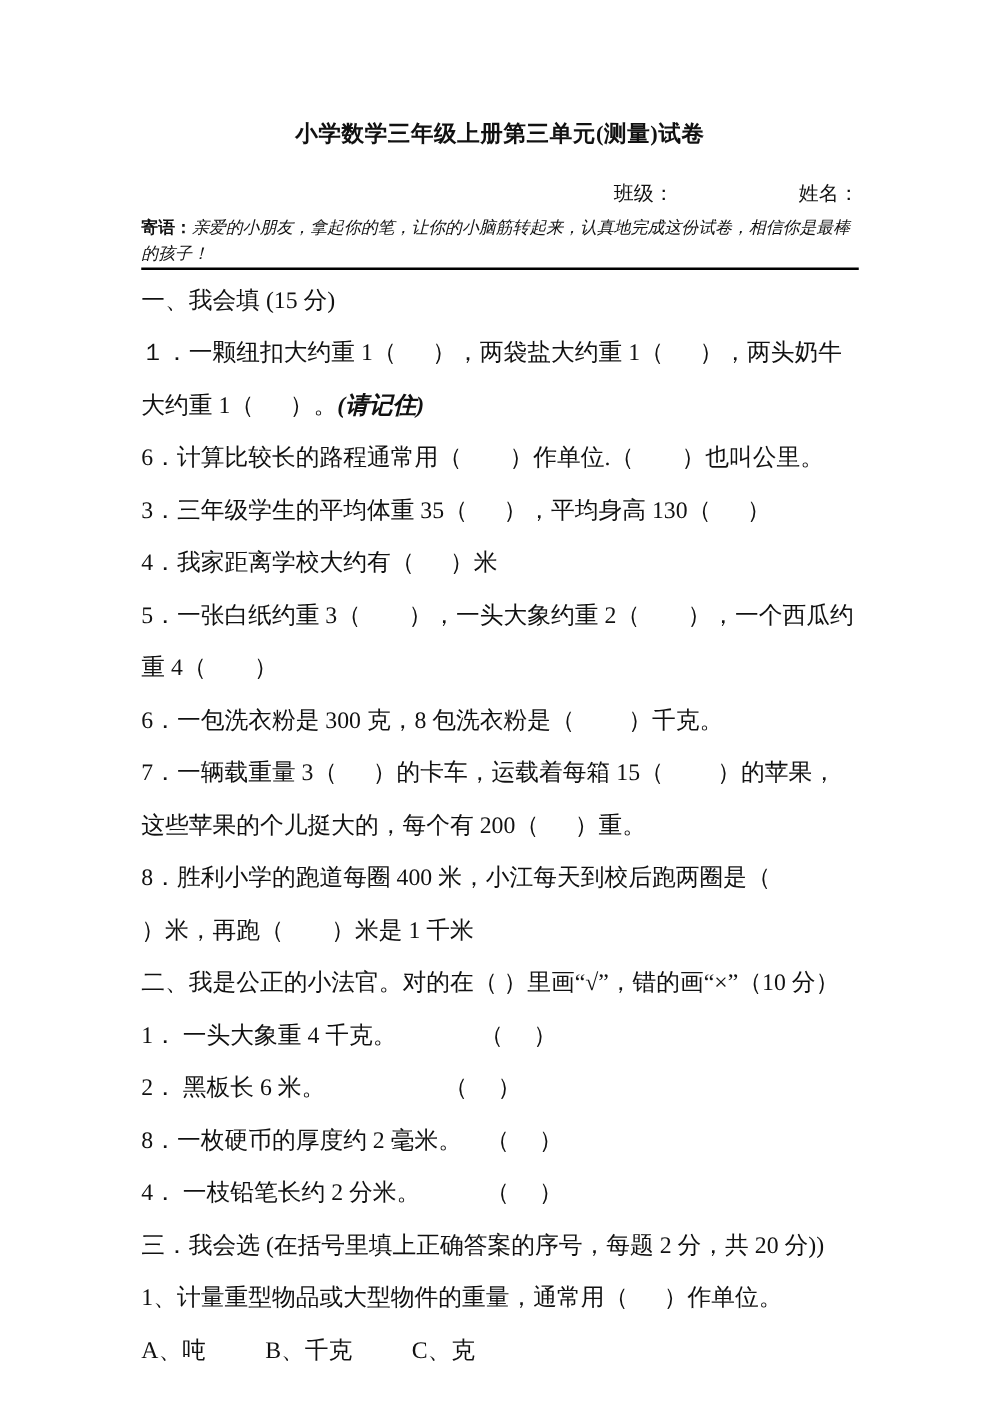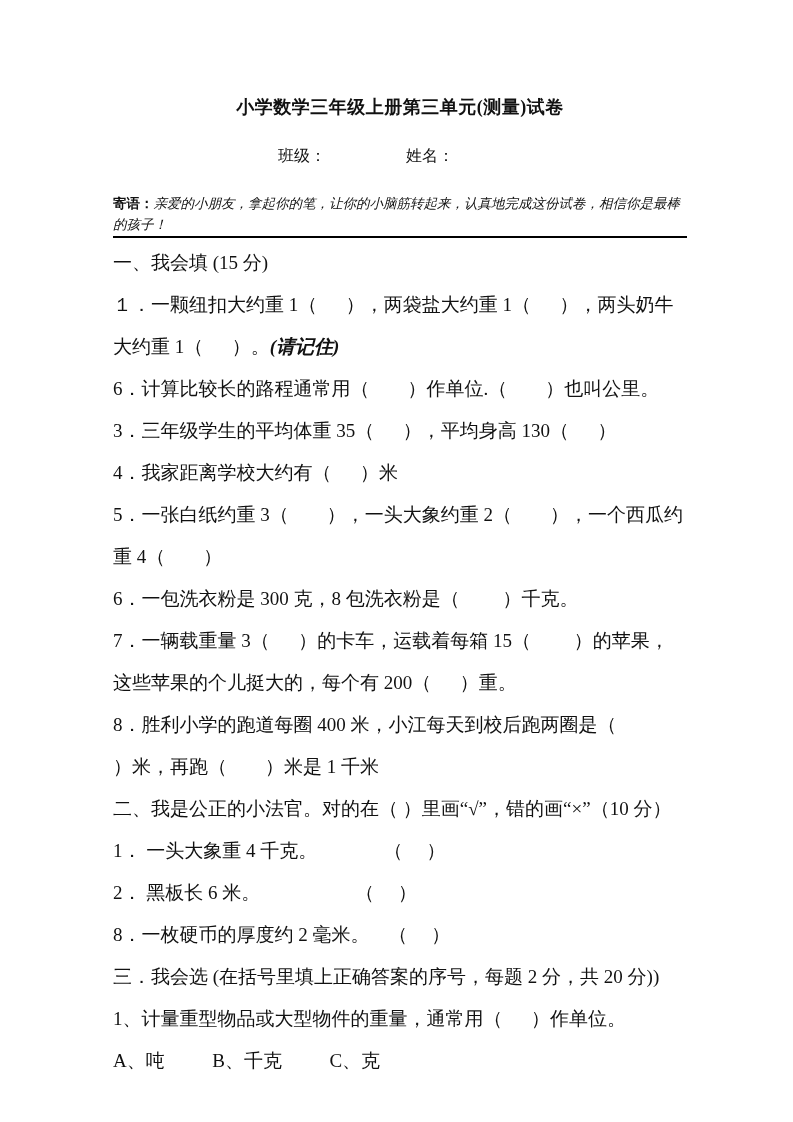--- a/index.html
+++ b/index.html
@@ -25,26 +25,27 @@
     font-size: 18px;
     line-height: 26px;
     font-weight: bold;
     text-align: center;
     letter-spacing: 0.5px;
   }
   .info-row {
     margin-top: 24px;
     padding-left: 165px;
     display: flex;
-    gap: 80px;
+    gap: 100px;
     font-size: 16px;
     line-height: 24px;
+    justify-content: flex-end;
   }
   .motto {
-    margin: 25px 0 0 0;
+    margin: 3px 0 0 0;
     font-size: 13.5px;
     line-height: 21px;
     padding-bottom: 1px;
     border-bottom: 2px solid #000000;
     white-space: pre-wrap;
   }
   .motto .motto-label {
     font-weight: bold;
   }
   .motto .motto-body {
@@ -90,20 +91,21 @@
     <p>5．一张白纸约重 3（        ），一头大象约重 2（        ），一个西瓜约重 4（        ）</p>
     <p>6．一包洗衣粉是 300 克，8 包洗衣粉是（         ）千克。</p>
     <p>7．一辆载重量 3（      ）的卡车，运载着每箱 15（         ）的苹果，这些苹果的个儿挺大的，每个有 200（      ）重。</p>
     <p>8．胜利小学的跑道每圈 400 米，小江每天到校后跑两圈是（           ）米，再跑（        ）米是 1 千米</p>
 
     <p class="heading">二、我是公正的小法官。对的在（ ）里画“√”，错的画“×”（10 分）</p>
 
     <p>1． 一头大象重 4 千克。              （     ）</p>
     <p>2． 黑板长 6 米。                    （     ）</p>
     <p>8．一枚硬币的厚度约 2 毫米。    （     ）</p>
+    <p>4． 一枝铅笔长约 2 分米。           （     ）</p>
 
     <p class="heading">三．我会选 (在括号里填上正确答案的序号，每题 2 分，共 20 分))</p>
 
     <p>1、计量重型物品或大型物件的重量，通常用（      ）作单位。</p>
     <p>A、吨          B、千克          C、克</p>
 
   </div>
 
 </div>
 

